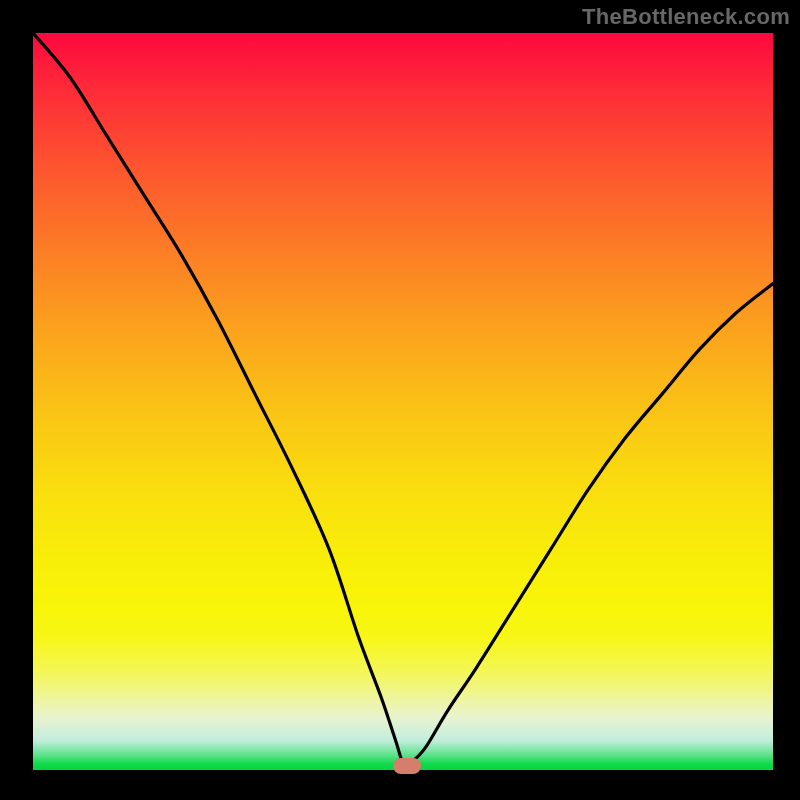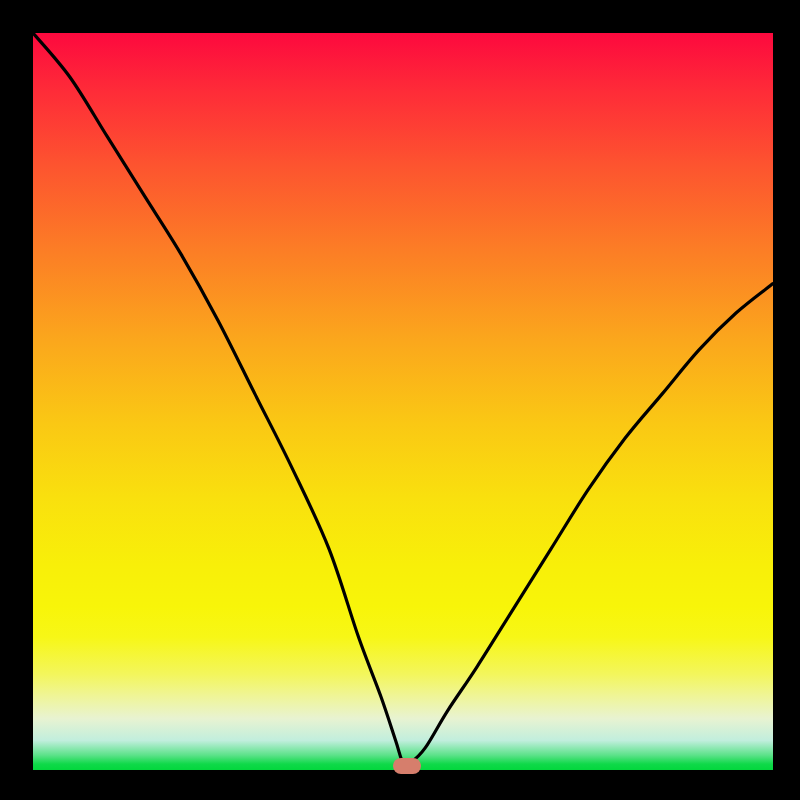--- a/index.html
+++ b/index.html
@@ -76,20 +76,21 @@
     background: #d67e6c;
     z-index: 20;
     transform: translate(-50%, -50%);
   }
 </style>
 </head>
 <body>
 
 <div class="frame">
 
+  <div class="watermark">TheBottleneck.com</div>
 
   <div class="plot-area">
     <div class="gradient-bg"></div>
 
     <svg class="curve" viewBox="0 0 740 737" preserveAspectRatio="none">
       <path id="curve-path" fill="none" stroke="#000" stroke-width="3.2" stroke-linecap="round" d="M 0.00 0.00 C 6.17 7.37, 24.67 27.02, 37.00 44.22 C 49.33 61.42, 61.67 83.53, 74.00 103.18 C 86.33 122.83, 98.67 142.49, 111.00 162.14 C 123.33 181.79, 135.67 200.22, 148.00 221.10 C 160.33 241.98, 172.67 264.09, 185.00 287.43 C 197.33 310.77, 209.67 336.56, 222.00 361.13 C 234.33 385.70, 246.67 409.04, 259.00 434.83 C 271.33 460.63, 284.90 487.65, 296.00 515.90 C 307.10 544.15, 316.97 579.77, 325.60 604.34 C 334.23 628.91, 341.63 646.10, 347.80 663.30 C 353.97 680.50, 358.90 696.46, 362.60 707.52 C 366.30 718.58, 367.53 725.94, 370.00 729.63 C 372.47 733.32, 373.70 732.09, 377.40 729.63 C 381.10 727.17, 386.03 723.49, 392.20 714.89 C 398.37 706.29, 405.77 691.55, 414.40 678.04 C 423.03 664.53, 432.90 651.02, 444.00 633.82 C 455.10 616.62, 468.67 594.51, 481.00 574.86 C 493.33 555.21, 505.67 535.55, 518.00 515.90 C 530.33 496.25, 542.67 475.37, 555.00 456.94 C 567.33 438.51, 579.67 421.32, 592.00 405.35 C 604.33 389.38, 616.67 375.87, 629.00 361.13 C 641.33 346.39, 653.67 330.42, 666.00 316.91 C 678.33 303.40, 690.67 291.12, 703.00 280.06 C 715.33 269.00, 733.83 255.49, 740.00 250.58"></path>
     </svg>
 
     <div id="marker" class="marker" style="left: 373.7px; top: 733.315px; background: rgb(214, 126, 108);"></div>
   </div>

